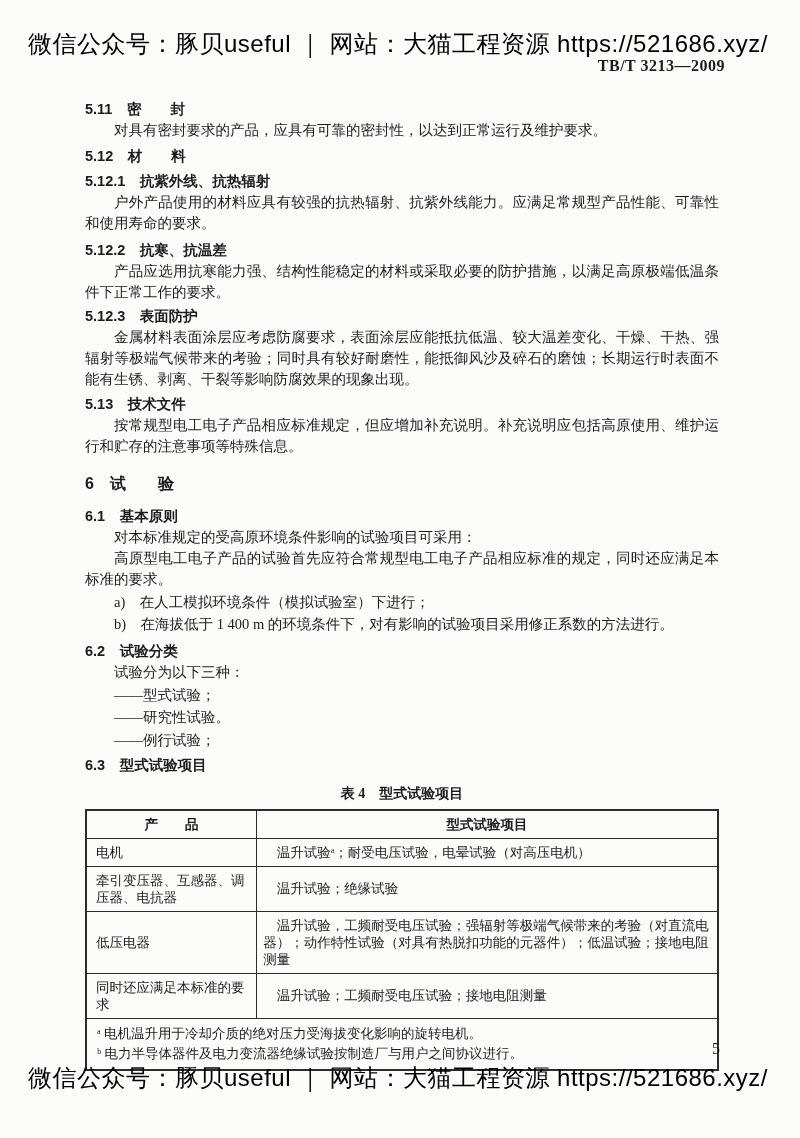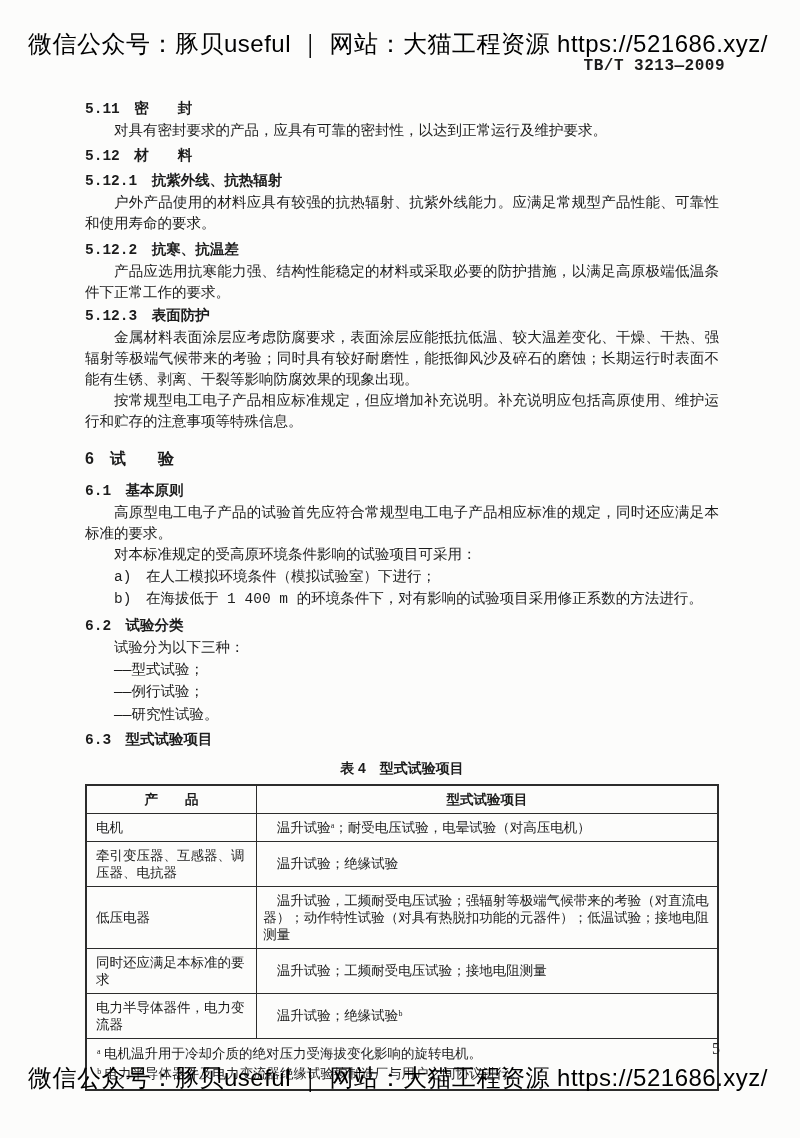--- a/index.html
+++ b/index.html
@@ -18,53 +18,53 @@
     color:#000000;
     font-family:"Liberation Sans", sans-serif;
     white-space:nowrap;
     letter-spacing:0.5px;
   }
   .watermark.top{top:28px;}
   .watermark.bottom{top:1062px;}
   .doc-number{
     position:absolute;
     top:57px;right:75px;
-    font-family:Liberation Mono, monospace;
+    font-family:Liberation Serif, serif;
     font-weight:bold;
     font-size:16px;
     letter-spacing:0.5px;
   }
   .content{
     position:absolute;
     left:85px;top:96px;width:634px;
     font-size:14.5px;
     line-height:21px;
     text-align:justify;
   }
   .h-sec{
-    font-family:Liberation Mono, monospace;
+    font-family:Liberation Sans, sans-serif;
     font-weight:bold;
     font-size:14.5px;
     margin:0;
     line-height:21px;
   }
   .m3{margin-top:3px;} .m4{margin-top:4px;} .m5{margin-top:5px;}
   .m6{margin-top:6px;}
   .h-chapter{
     font-family:"Liberation Sans", sans-serif;
     font-weight:bold;
     font-size:16px;
     line-height:24px;
     margin:15px 0 10px 0;
   }
   .para{margin:0;text-indent:2em;}
-  .list-line{margin:1.5px 0 0 0;text-indent:2em;font-family:Liberation Mono, monospace;}
+  .list-line{margin:1.5px 0 0 0;text-indent:2em;}
   .table-caption{
     text-align:center;
-    font-family:Liberation Sans, sans-serif;
+    font-family:Liberation Serif, serif;
     font-weight:bold;
     font-size:14px;
     margin:7px 0 5px 0;
   }
   table.type-test{
     width:100%;
     border-collapse:collapse;
     font-size:13.5px;
     line-height:17px;
     text-align:left;
@@ -110,35 +110,36 @@
 
     <p class="h-sec m4">5.12.1　抗紫外线、抗热辐射</p>
     <p class="para">户外产品使用的材料应具有较强的抗热辐射、抗紫外线能力。应满足常规型产品性能、可靠性和使用寿命的要求。</p>
 
     <p class="h-sec m6">5.12.2　抗寒、抗温差</p>
     <p class="para">产品应选用抗寒能力强、结构性能稳定的材料或采取必要的防护措施，以满足高原极端低温条件下正常工作的要求。</p>
 
     <p class="h-sec m3">5.12.3　表面防护</p>
     <p class="para">金属材料表面涂层应考虑防腐要求，表面涂层应能抵抗低温、较大温差变化、干燥、干热、强辐射等极端气候带来的考验；同时具有较好耐磨性，能抵御风沙及碎石的磨蚀；长期运行时表面不能有生锈、剥离、干裂等影响防腐效果的现象出现。</p>
 
+    <p class="h-sec m4">5.13　技术文件</p>
     <p class="para">按常规型电工电子产品相应标准规定，但应增加补充说明。补充说明应包括高原使用、维护运行和贮存的注意事项等特殊信息。</p>
 
     <p class="h-chapter">6　试　　验</p>
 
     <p class="h-sec">6.1　基本原则</p>
+    <p class="para">对本标准规定的受高原环境条件影响的试验项目可采用：</p>
     <p class="para">高原型电工电子产品的试验首先应符合常规型电工电子产品相应标准的规定，同时还应满足本标准的要求。</p>
-    <p class="para">对本标准规定的受高原环境条件影响的试验项目可采用：</p>
     <p class="list-line">a)　在人工模拟环境条件（模拟试验室）下进行；</p>
     <p class="list-line">b)　在海拔低于 1 400 m 的环境条件下，对有影响的试验项目采用修正系数的方法进行。</p>
 
     <p class="h-sec m6">6.2　试验分类</p>
     <p class="para">试验分为以下三种：</p>
     <p class="list-line">——型式试验；</p>
+    <p class="list-line">——研究性试验。</p>
     <p class="list-line">——例行试验；</p>
-    <p class="list-line">——研究性试验。</p>
 
     <p class="h-sec m4">6.3　型式试验项目</p>
 
     <div class="table-caption">表 4　型式试验项目</div>
 
     <table class="type-test">
       <thead>
         <tr>
           <th class="col-product">产　　品</th>
           <th>型式试验项目</th>
@@ -155,24 +156,20 @@
         </tr>
         <tr>
           <td class="product">低压电器</td>
           <td class="tests">温升试验，工频耐受电压试验；强辐射等极端气候带来的考验（对直流电器）；动作特性试验（对具有热脱扣功能的元器件）；低温试验；接地电阻测量</td>
         </tr>
         <tr>
           <td class="product">同时还应满足本标准的要求</td>
           <td class="tests">温升试验；工频耐受电压试验；接地电阻测量</td>
         </tr>
         <tr>
-          <td class="product">电力半导体器件，电力变流器</td>
-          <td class="tests">温升试验；绝缘试验ᵇ</td>
-        </tr>
-        <tr>
           <td class="footnotes" colspan="2">
             <div>ᵃ 电机温升用于冷却介质的绝对压力受海拔变化影响的旋转电机。</div>
             <div>ᵇ 电力半导体器件及电力变流器绝缘试验按制造厂与用户之间协议进行。</div>
           </td>
         </tr>
       </tbody>
     </table>
 
   </div>
 

